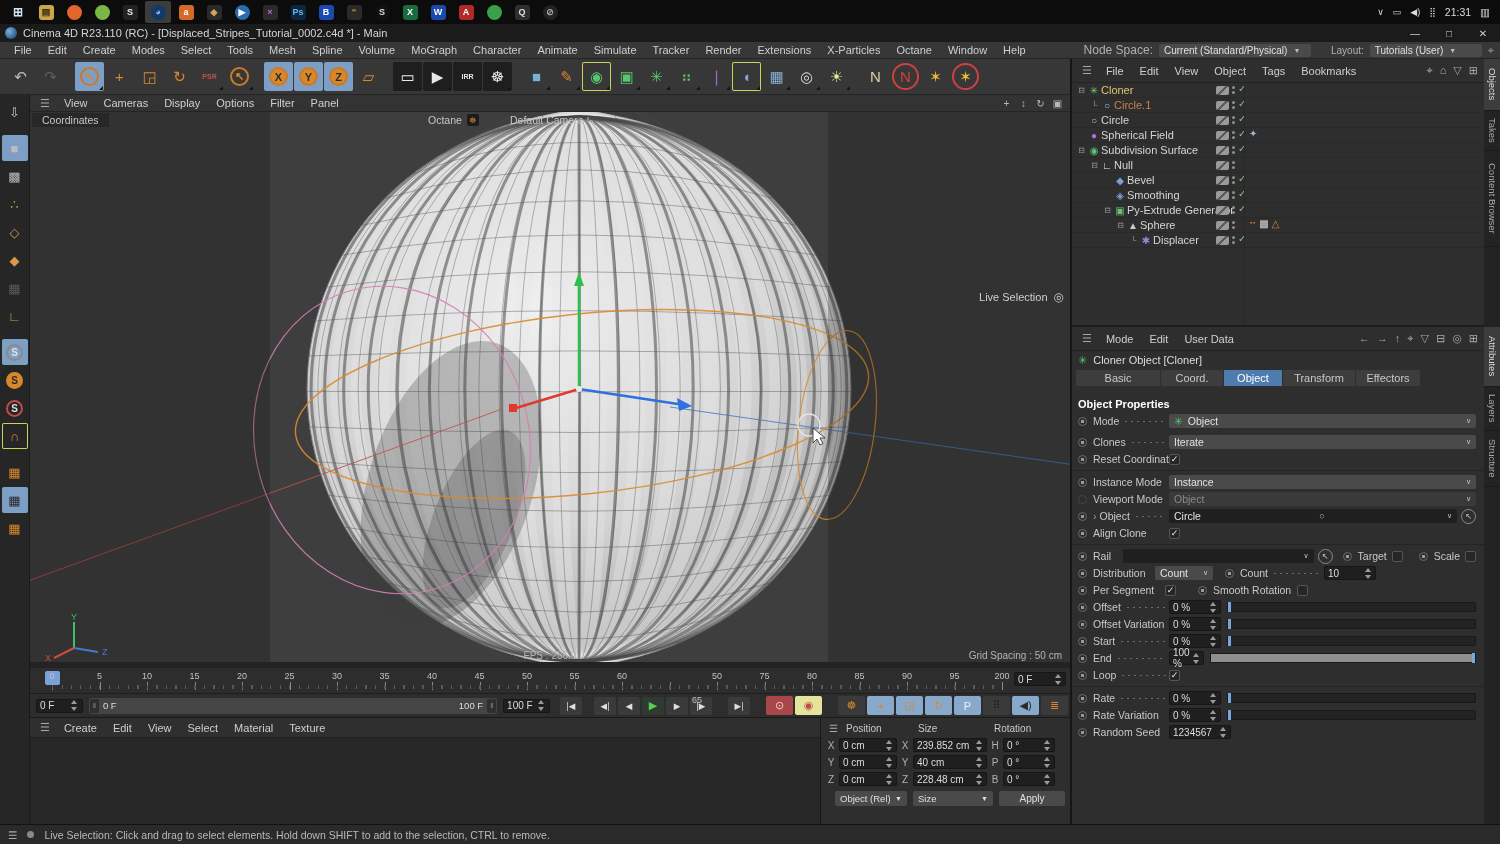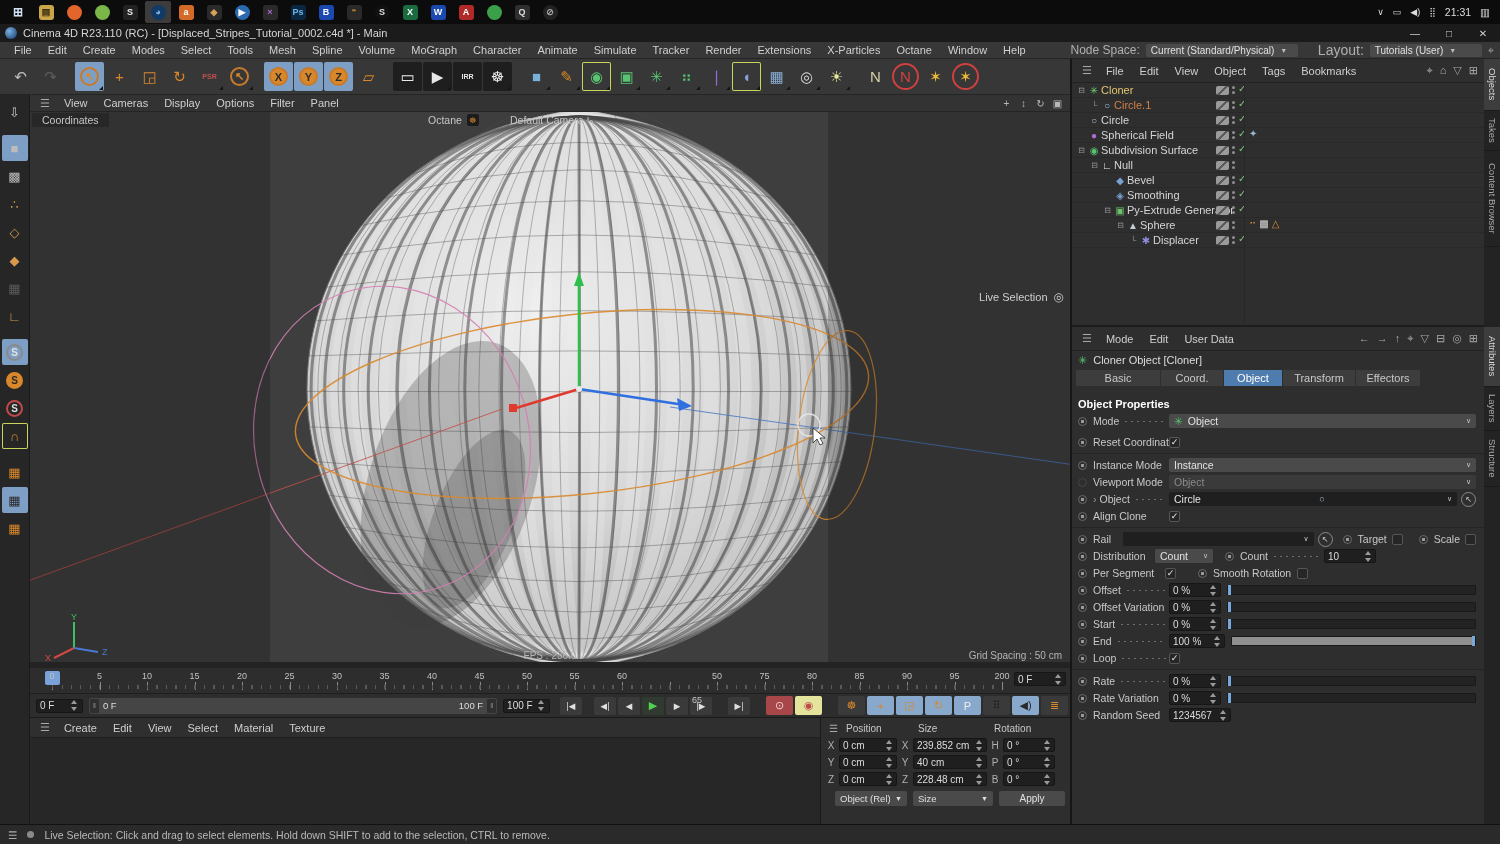--- a/index.html
+++ b/index.html
@@ -293,21 +293,21 @@
         <span class="mitem">Octane</span>
         <span class="mitem">Window</span>
         <span class="mitem">Help</span>
       </span>
     <span class="menubar-right">
       <span style="color:#b0b0b0;font-size:12px;">Node Space:</span>
       <span class="mini-dd" style="width:152px;">
         <span>Current (Standard/Physical)</span>
           <span class="chev">▼</span>
       </span>
-      <span style="color:#b0b0b0;font-size:14px;margin-left:14px;">Layout:</span>
+      <span style="color:#b0b0b0;font-size:10px;margin-left:14px;">Layout:</span>
       <span class="mini-dd" style="width:112px;">
         <span>Tutorials (User)</span>
           <span class="chev">▼</span>
       </span>
       <span style="color:#999;font-size:11px;">⌖</span>
     </span>
   </div>
 
   <div class="toolbar" id="toolbar">
       <div class="tgroup">
@@ -982,20 +982,31 @@
             <span class="dd">
               <span style="color: rgb(88, 196, 114); margin-right: 5px;">✳</span>
               <span>Object</span>
               <span class="chev">∨</span>
             </span>
           </div>
           <div class="agap"></div>
           <div class="arow">
             <span class="radio"></span>
             <span class="albox">
+              <span style="white-space: nowrap;">Clones</span>
+              <span class="leader"></span>
+            </span>
+            <span class="dd">
+              <span>Iterate</span>
+              <span class="chev">∨</span>
+            </span>
+          </div>
+          <div class="arow">
+            <span class="radio"></span>
+            <span class="albox">
               <span style="white-space: nowrap;">Reset Coordinates</span>
             </span>
             <span class="cb">✓</span>
           </div>
           <div class="asep"></div>
           <div class="arow">
             <span class="radio"></span>
             <span class="albox">
               <span style="white-space: nowrap;">Instance Mode</span>
               <span class="leader"></span>
@@ -1135,21 +1146,21 @@
             <span class="track">
               <span class="tick" style="left: calc(0% + 0px);"></span>
             </span>
           </div>
           <div class="arow">
             <span class="radio"></span>
             <span class="albox">
               <span style="white-space: nowrap;">End</span>
               <span class="leader"></span>
             </span>
-            <span class="vb" style="width: 56px;">
+            <span class="vb" style="width: 35px;">
               <span>100 %</span>
               <span class="spin">
                 <i class="u"></i>
                 <i class="d"></i>
               </span>
             </span>
             <span class="track">
               <span class="fill" style="width: 100%;"></span>
               <span class="tick" style="left: calc(100% - 3px);"></span>
             </span>

